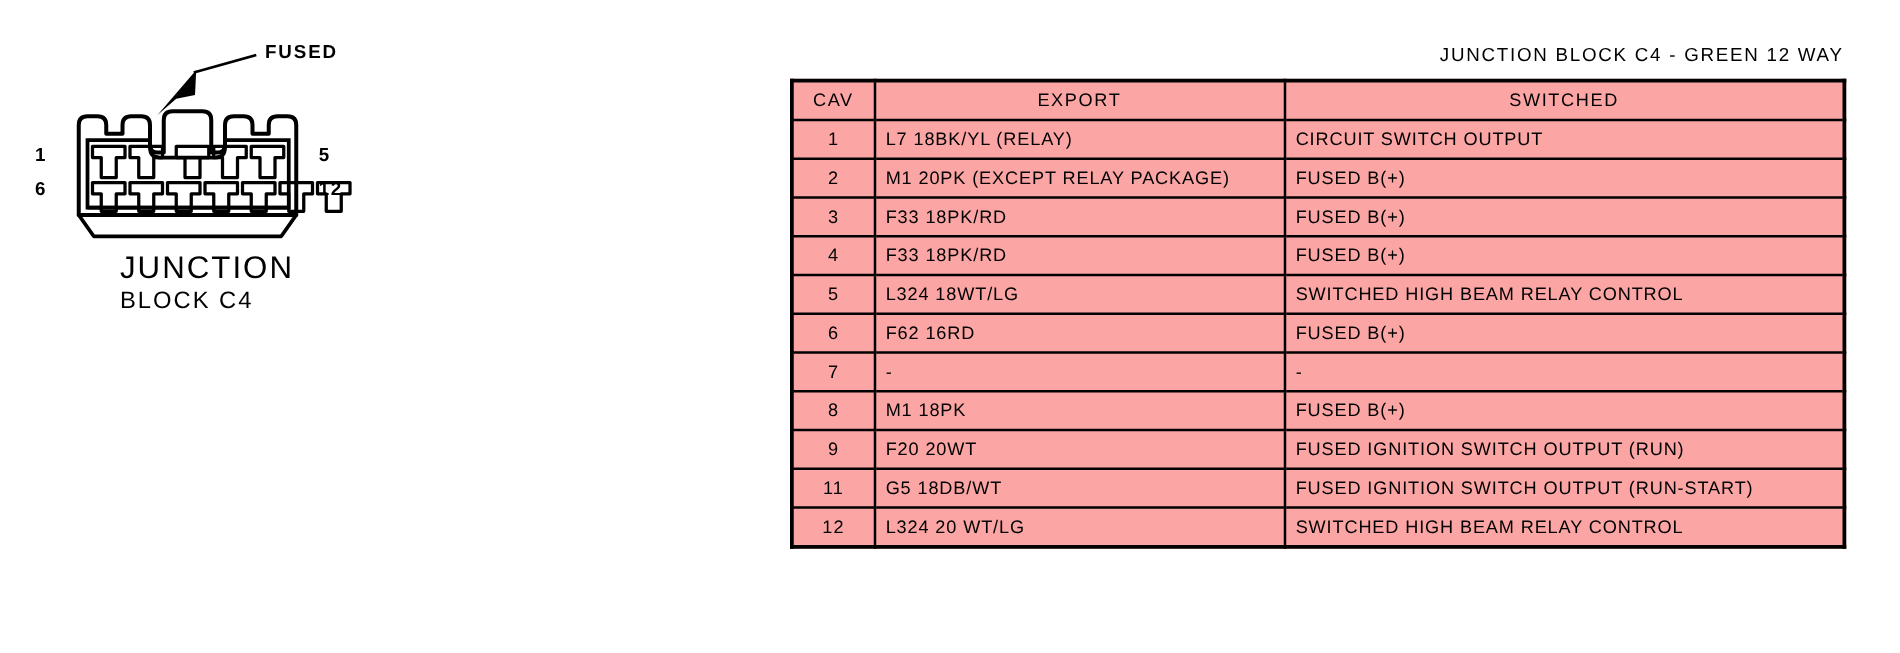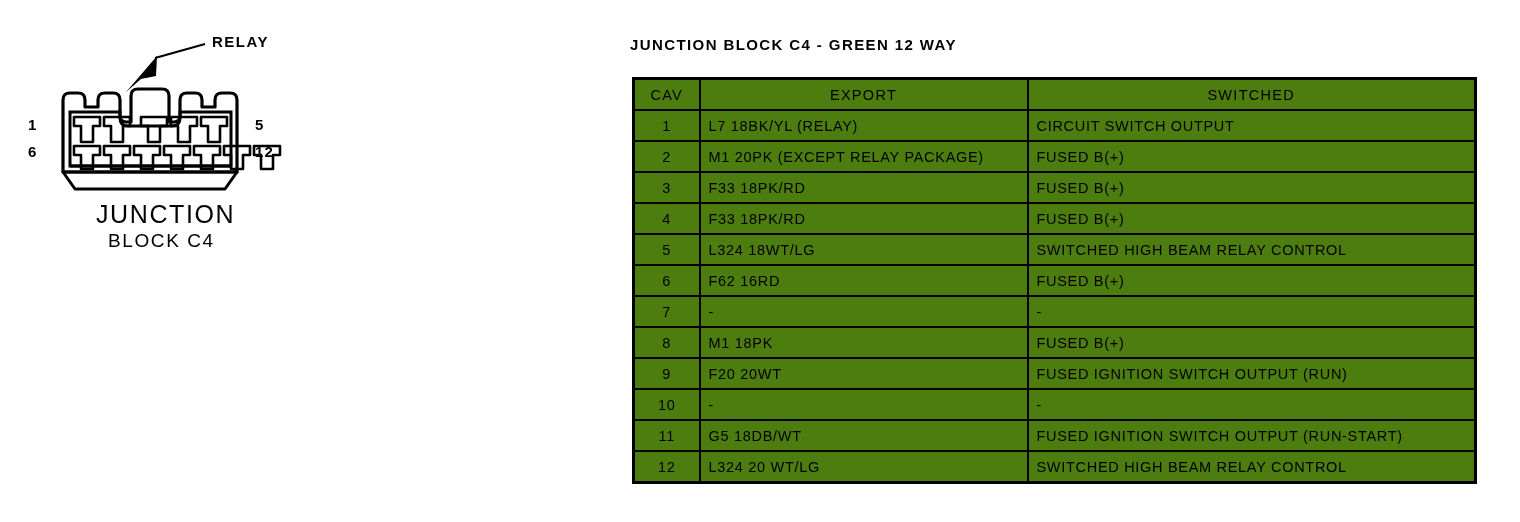--- a/index.html
+++ b/index.html
@@ -28,43 +28,42 @@
   }
 
   #green-label{ left:212px; top:33px; font-size:15px; letter-spacing:1.5px; }
 
   #pin-1{ left:28px; top:116px; font-size:15px; }
   #pin-6{ left:28px; top:143px; font-size:15px; }
   #pin-5{ left:255px; top:116px; font-size:15px; }
   #pin-12{ left:255px; top:143px; font-size:15px; }
 
   #caption-line1{ left:96px; top:200px; font-size:25px; font-weight:normal; letter-spacing:1.6px; }
-  #caption-line2{ left:96px; top:230px; font-size:19px; font-weight:normal; letter-spacing:1.6px;margin-left:12px; }
+  #caption-line2{ left:96px; top:230px; font-size:19px; font-weight:normal; letter-spacing:1.6px; }
 
   
   #table-panel{
     position:absolute; left:630px; top:0; width:850px; height:522px;
   }
 
   #table-title{
     position:absolute; left:0; top:36px; width:845px;
-    text-align:left;
+    text-align:right;
     font-size:15px;
     letter-spacing:1.4px;
     white-space:nowrap;
-    font-weight:bold;
   }
 
   #cav-table{
     position:absolute;
-    left:2px; top:77px;
+    left:2px; top:63px;
     width:842px;
     border-collapse:collapse;
     table-layout:fixed;
-    background:#4d7c0f;
+    background:#fca5a5;
   }
   #cav-table col.c-cav{ width:66px; }
   #cav-table col.c-circuit{ width:328px; }
   #cav-table col.c-function{ width:448px; }
 
   #cav-table td, #cav-table th{
     border:2px solid #000000;
     height:29px;
     padding:0 0 0 8px;
     font-size:14.5px;
@@ -165,21 +164,21 @@
     <g fill="none" stroke="#000" stroke-width="3" stroke-linejoin="round">
       <path d="M 63,172 L 237,172 L 225,189 L 75,189 Z"></path>
       <line x1="70" y1="166" x2="231" y2="166"></line>
     </g>
   </svg>
 
   <style>
     #connector-svg{ transform-origin: 0 0; transform: scaleX(1.0); }
   </style>
 
-  <div class="diag-label" id="green-label">RELAY</div>
+  <div class="diag-label" id="green-label">FUSED</div>
 
   <div class="diag-label" id="pin-1">1</div>
   <div class="diag-label" id="pin-6">6</div>
   <div class="diag-label" id="pin-5">5</div>
   <div class="diag-label" id="pin-12">12</div>
 
   <div class="diag-label" id="caption-line1">JUNCTION</div>
   <div class="diag-label" id="caption-line2">BLOCK C4</div>
 </div>
 
@@ -240,25 +239,20 @@
           <td class="cav-cell">8</td>
           <td>M1 18PK</td>
           <td>FUSED B(+)</td>
         </tr>
         <tr>
           <td class="cav-cell">9</td>
           <td>F20 20WT</td>
           <td>FUSED IGNITION SWITCH OUTPUT (RUN)</td>
         </tr>
         <tr>
-          <td class="cav-cell">10</td>
-          <td>-</td>
-          <td>-</td>
-        </tr>
-        <tr>
           <td class="cav-cell">11</td>
           <td>G5 18DB/WT</td>
           <td>FUSED IGNITION SWITCH OUTPUT (RUN-START)</td>
         </tr>
         <tr>
           <td class="cav-cell">12</td>
           <td>L324 20 WT/LG</td>
           <td>SWITCHED HIGH BEAM RELAY CONTROL</td>
         </tr>
       </tbody>

